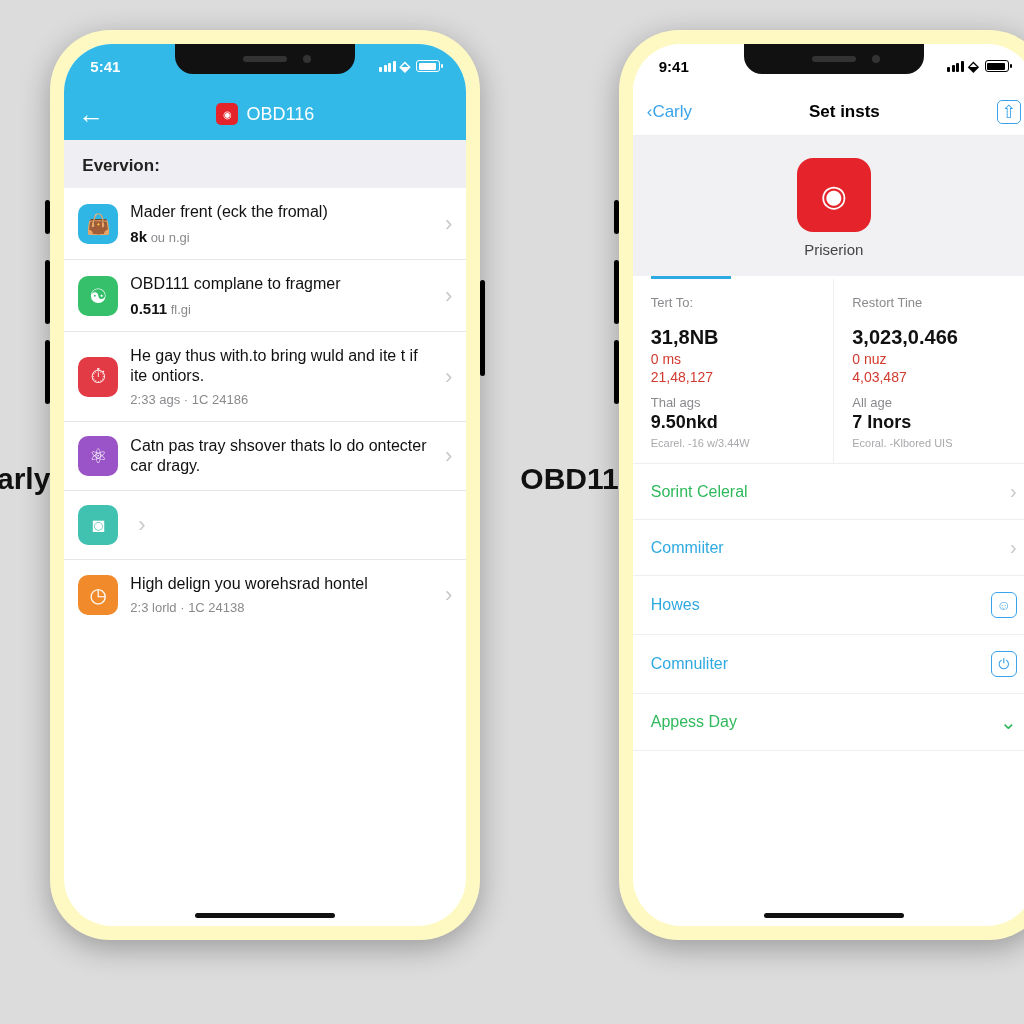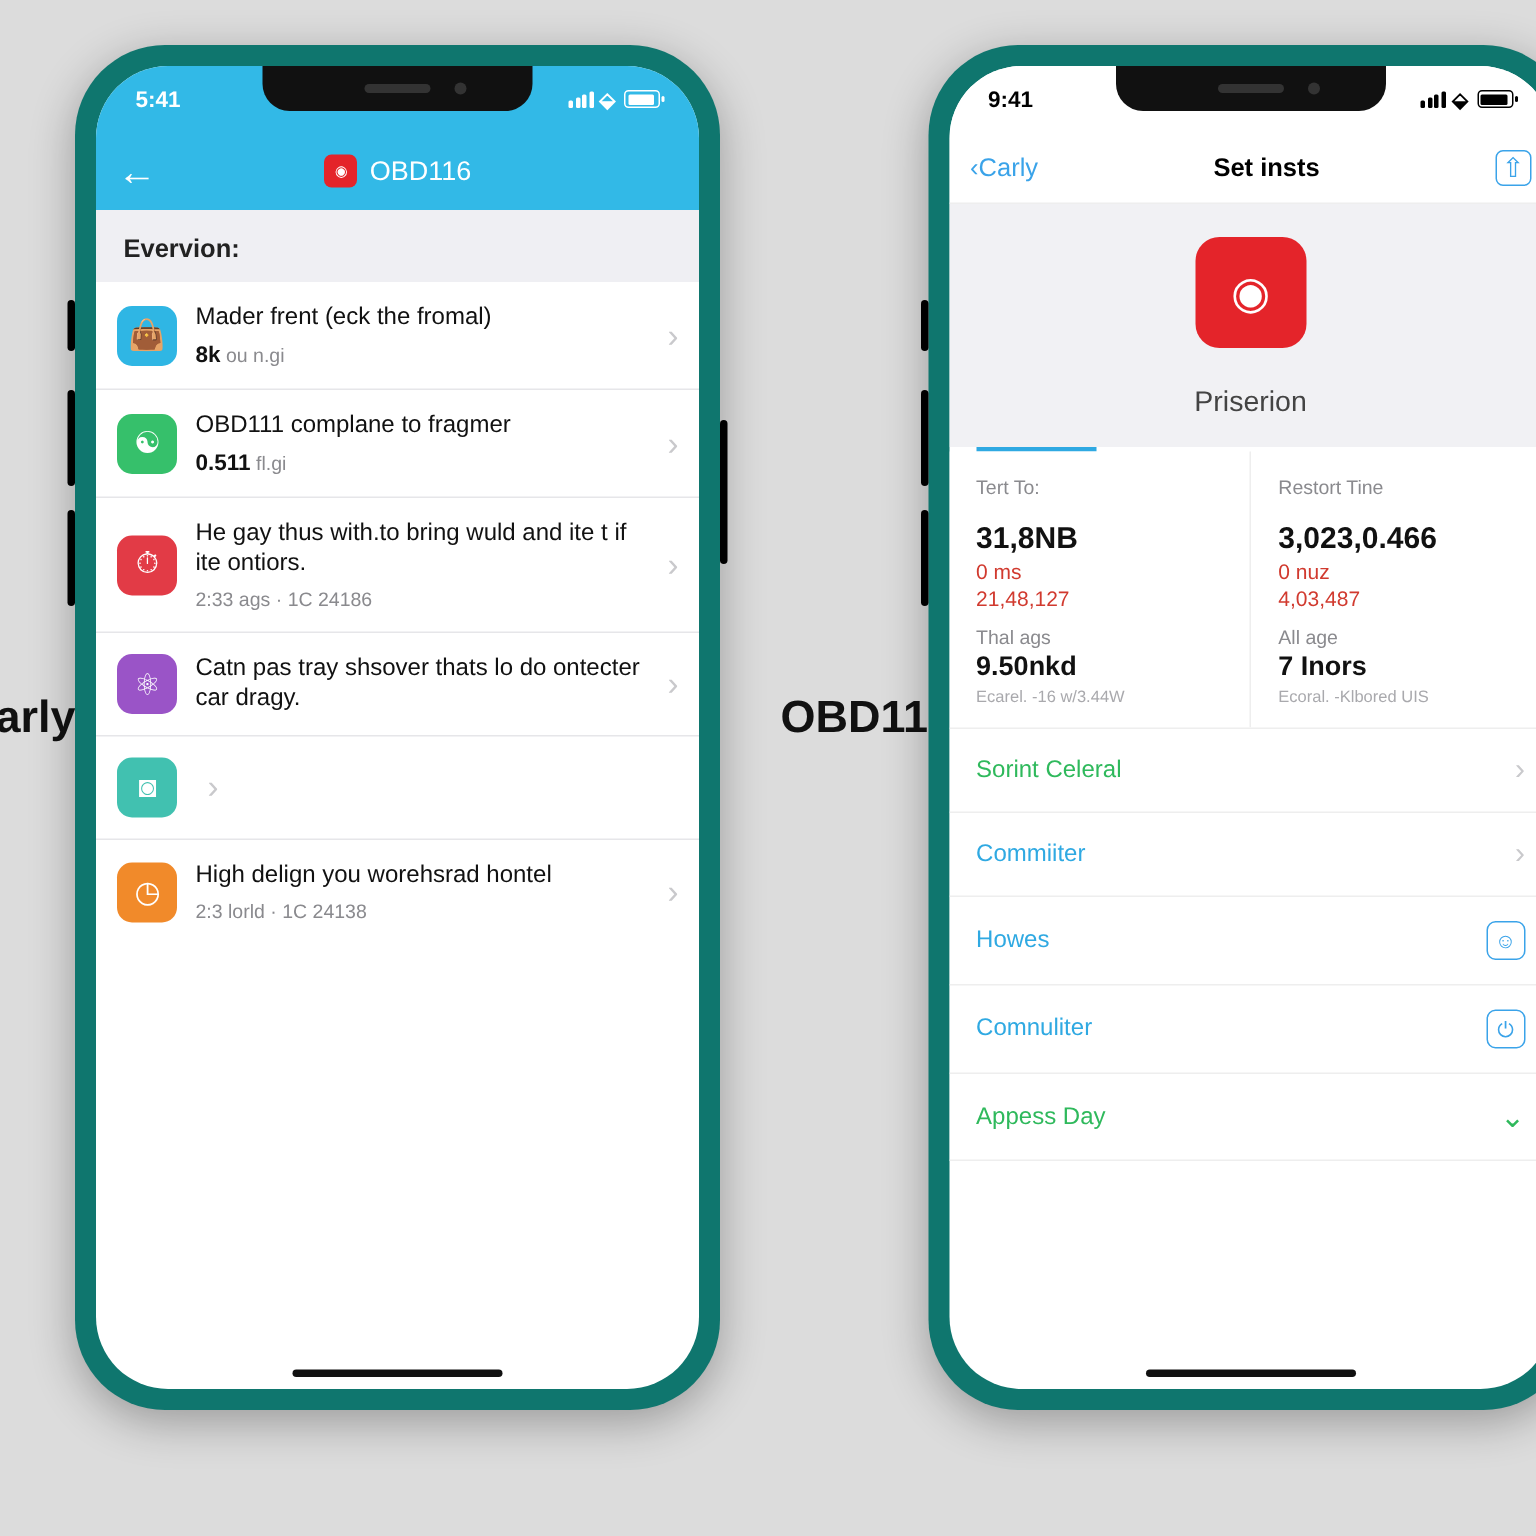--- a/index.html
+++ b/index.html
@@ -8,21 +8,21 @@
     background: #dcdcdc;
     font-family: -apple-system, Helvetica, Arial, sans-serif;
     display: flex; justify-content: center; align-items: flex-start;
     gap: 40px; padding-top: 30px;
   }
   .col { display: flex; flex-direction: row; align-items: center; }
   .col-title { font-size: 30px; font-weight: 700; color: #111; margin-bottom: 12px; }
 
   .phone {
     width: 430px; height: 910px;
-    background: #0f766e; border-radius: 60px;
+    background: #fef9c3; border-radius: 60px;
     padding: 14px; position: relative;
     box-shadow: 0 8px 30px rgba(0,0,0,.3);
   }
   .side-btn { position:absolute; background:#000; border-radius:3px; }
   .sb-l1 { left:-5px; top:170px; width:5px; height:34px; }
   .sb-l2 { left:-5px; top:230px; width:5px; height:64px; }
   .sb-l3 { left:-5px; top:310px; width:5px; height:64px; }
   .sb-r  { right:-5px; top:250px; width:5px; height:96px; }
 
   .screen {
@@ -95,21 +95,21 @@
   .nav-plain {
     height:48px; background:#fff; display:flex; align-items:center;
     justify-content:space-between; padding:0 14px; border-bottom:1px solid #eee;
   }
   .nav-plain .back { color:#3aa3e9; font-size:17px; display:flex; align-items:center; }
   .nav-plain .title { font-weight:600; font-size:17px; }
   .nav-plain .share { color:#3aa3e9; font-size:18px; width:24px;height:24px;border:1.5px solid #3aa3e9;border-radius:5px;display:flex;align-items:center;justify-content:center;}
 
   .hero { background:#f1f1f4; display:flex; flex-direction:column; align-items:center;
           padding:22px 0 18px; }
-  .hero-cap { font-size:19px; color:#444; margin-top:26px; }
+  .hero-cap { font-size:15px; color:#444; margin-top:9px; }
 
   .seg-underline{height:3px;width:80px;background:#2fa9e2;margin-left:18px;}
 
   .stats { display:flex; background:#fff; }
   .stat-col { flex:1; padding:16px 18px 14px; }
   .stat-col + .stat-col { border-left:1px solid #eee; }
   .stat-label { font-size:13px; color:#8a8a8e; margin-bottom:16px; }
   .stat-main { font-size:20px; font-weight:700; color:#111; }
   .stat-red { font-size:14px; color:#d13a2f; margin-top:2px; }
   .stat-sub { font-size:13px; color:#8a8a8e; margin-top:10px; }

